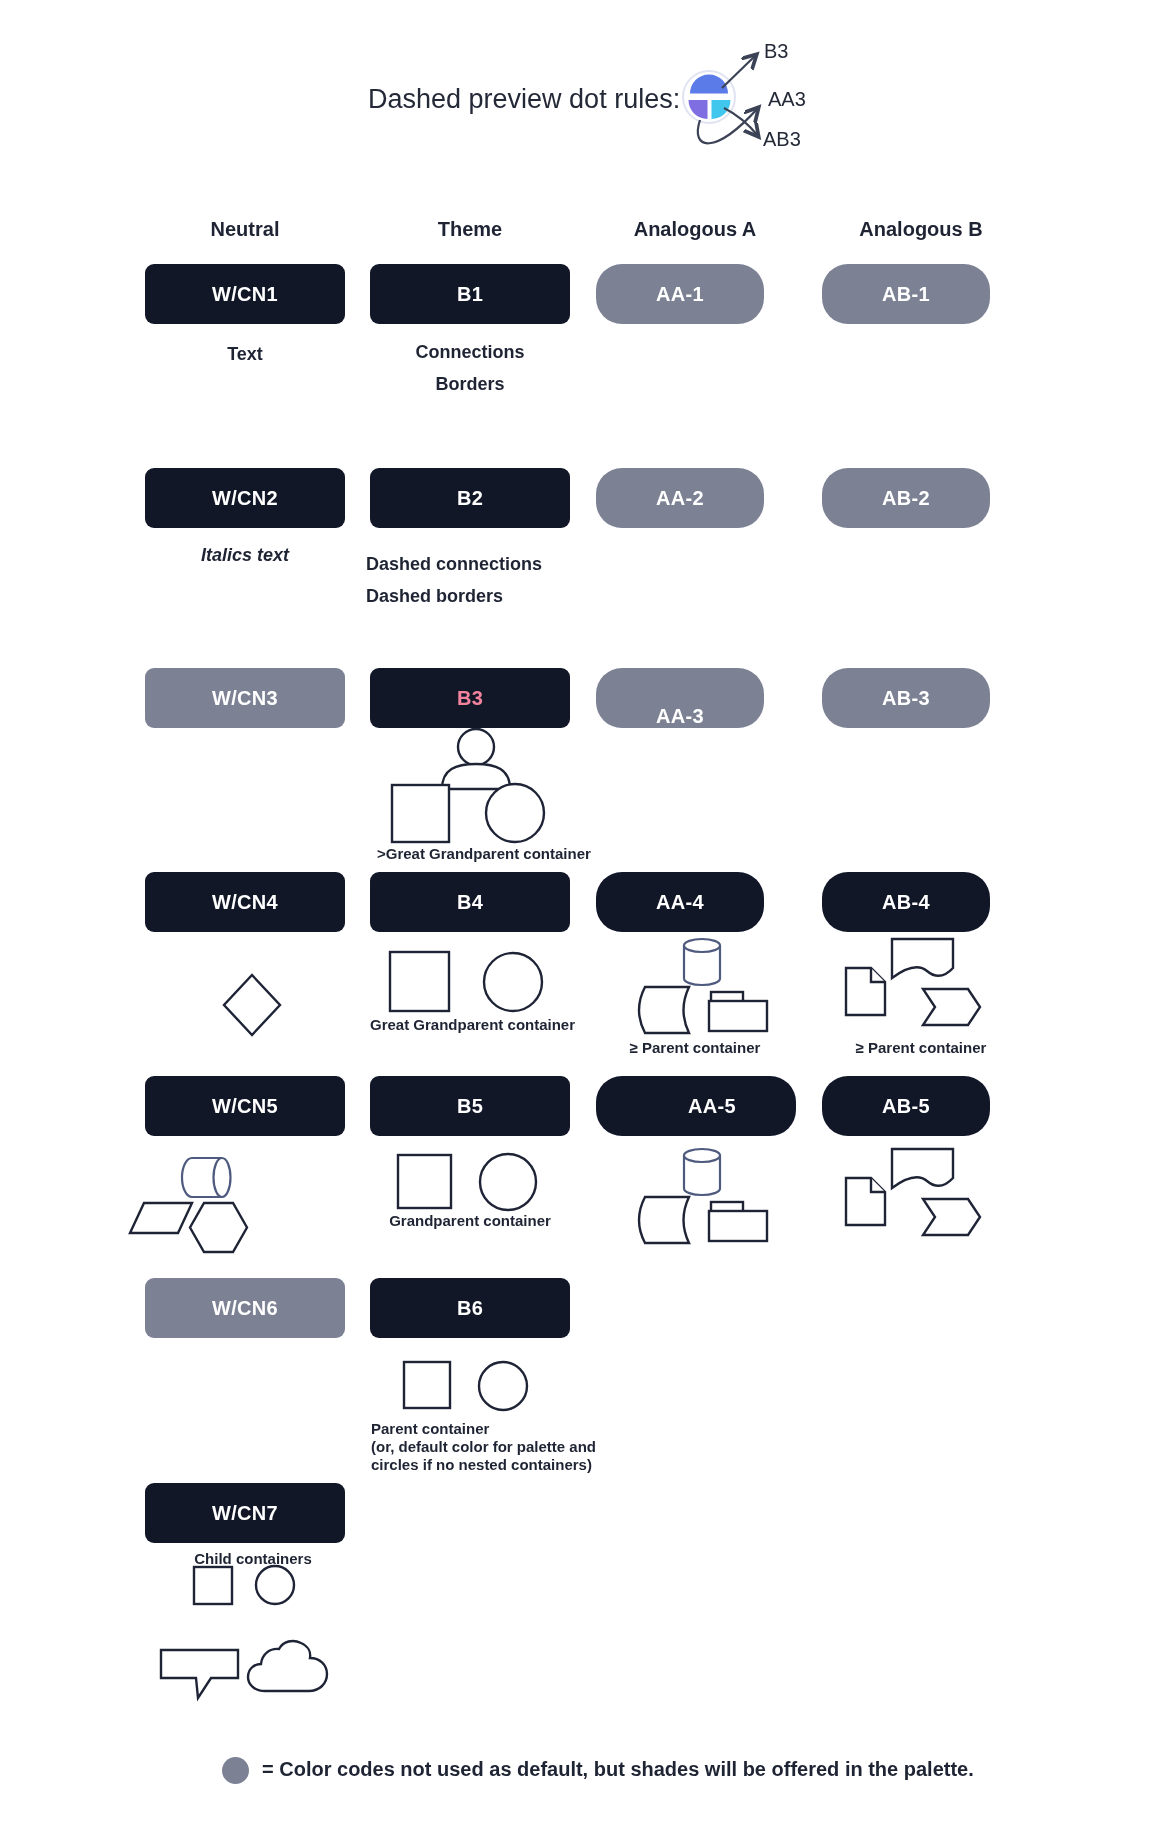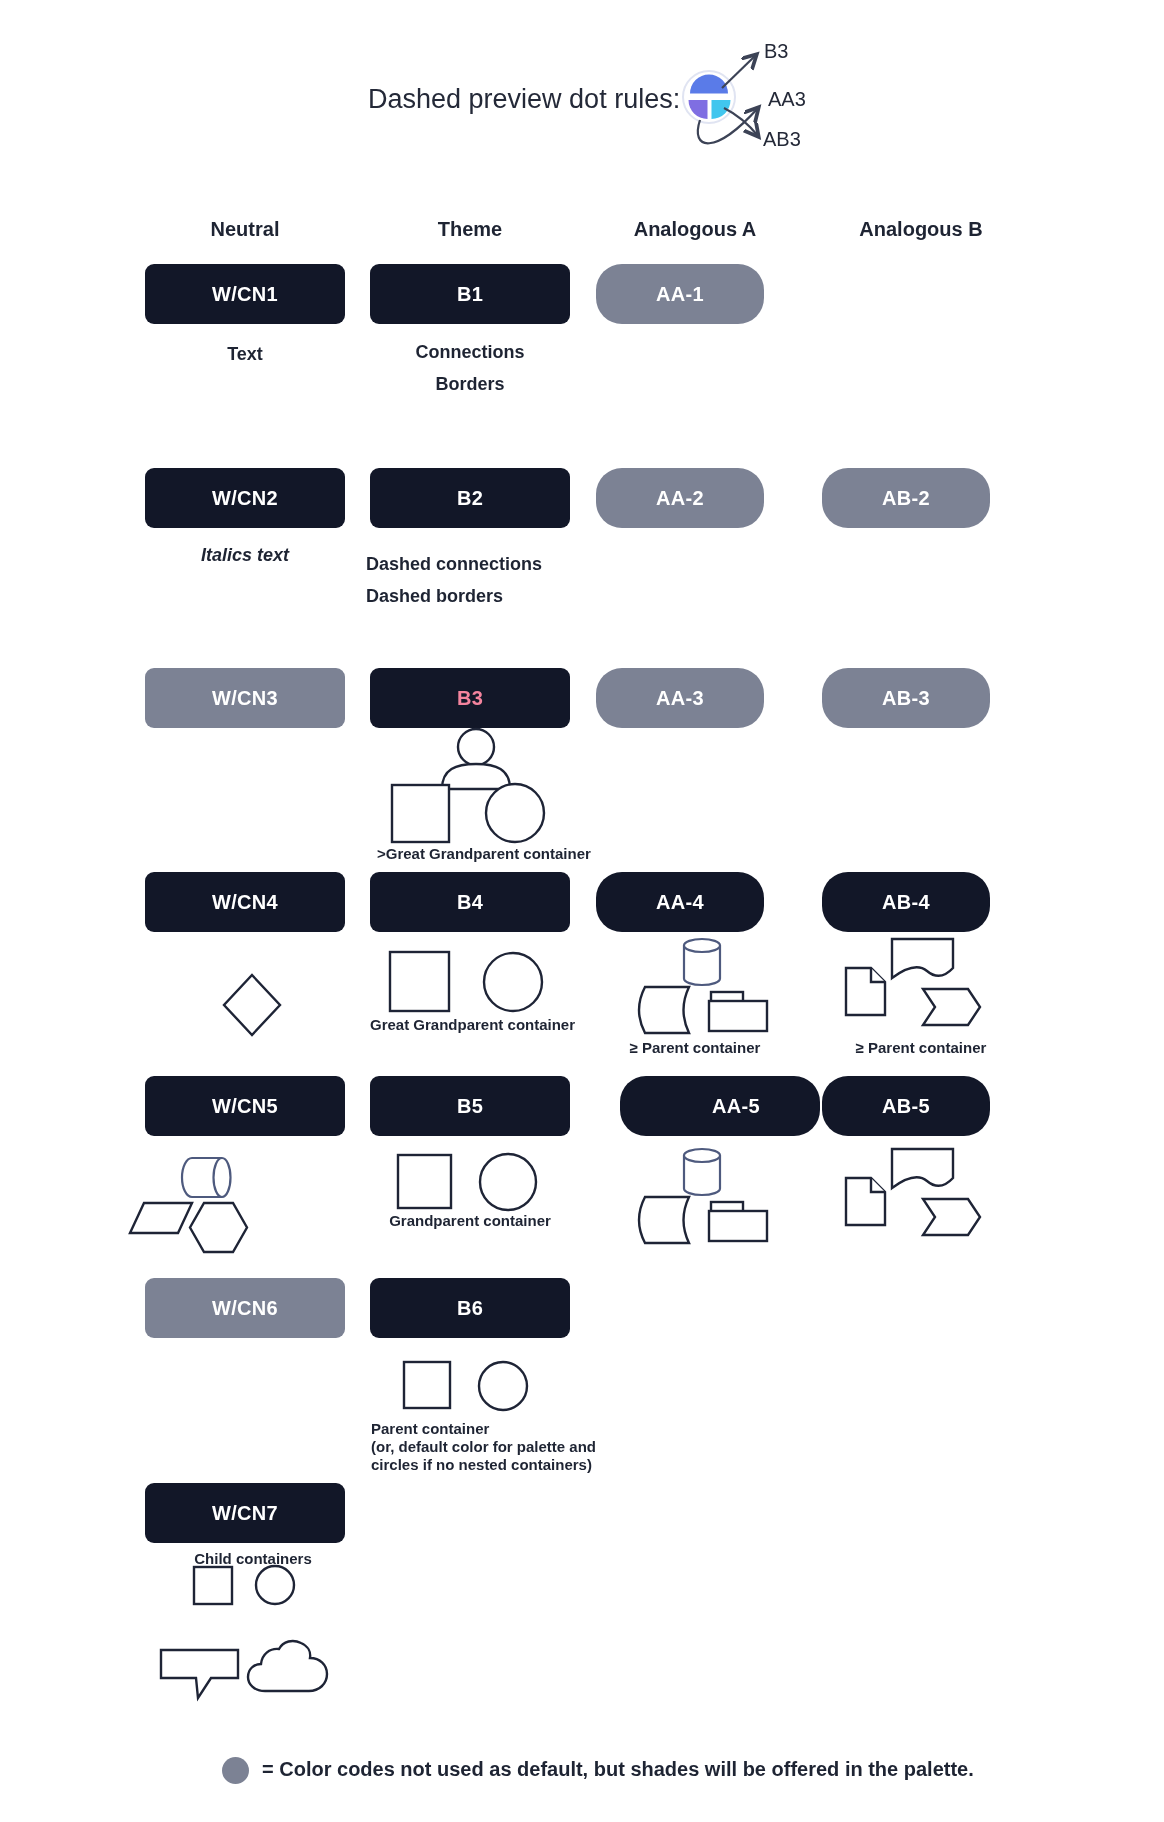--- a/index.html
+++ b/index.html
@@ -66,20 +66,23 @@
 
   <div class="abs swatch dark" style="left:145px;top:264px;">
       <span>W/CN1</span>
     </div>
   <div class="abs swatch dark" style="left:370px;top:264px;">
       <span>B1</span>
     </div>
   <div class="abs swatch gray narrow" style="left:596px;top:264px;">
       <span>AA-1</span>
     </div>
+  <div class="abs swatch gray narrow" style="left:822px;top:264px;">
+      <span>AB-1</span>
+    </div>
   <div class="abs cap-lg" style="left:145px;top:344px;">Text</div>
   <div class="abs cap-lg" style="left:370px;top:342px;">Connections</div>
   <div class="abs cap-lg" style="left:370px;top:374px;">Borders</div>
 
   <div class="abs swatch dark" style="left:145px;top:468px;">
       <span>W/CN2</span>
     </div>
   <div class="abs swatch dark" style="left:370px;top:468px;">
       <span>B2</span>
     </div>
@@ -92,21 +95,21 @@
   <div class="abs cap-lg italic" style="left:145px;top:545px;">Italics text</div>
   <div class="abs cap-lg left" style="left:366px;top:554px;">Dashed connections</div>
   <div class="abs cap-lg left" style="left:366px;top:586px;">Dashed borders</div>
 
   <div class="abs swatch gray" style="left:145px;top:668px;">
       <span>W/CN3</span>
     </div>
   <div class="abs swatch dark" style="left:370px;top:668px;">
       <span class="pink">B3</span>
     </div>
-  <div class="abs swatch gray narrow" style="left:596px;top:668px;">
+  <div class="abs swatch gray narrow" style="left:596px;top:668px;align-items:flex-end;">
       <span>AA-3</span>
     </div>
   <div class="abs swatch gray narrow" style="left:822px;top:668px;">
       <span>AB-3</span>
     </div>
 
   <svg class="abs" style="left:388px;top:725px;" width="162" height="122" viewBox="0 0 162 122">
     <circle class="shape" cx="88" cy="22" r="18"></circle>
     <path class="shape" d="M 54 64 C 54 44 68 39 88 39 C 108 39 122 44 122 64 Z"></path>
     <rect class="shape" x="4" y="60" width="57" height="57"></rect>
@@ -153,21 +156,21 @@
     <path class="shape" d="M 79 52 L 124 52 L 136 70 L 124 88 L 79 88 L 91 70 Z"></path>
   </svg>
   <div class="abs cap-sm center" style="left:822px;top:1039px;width:198px;">≥ Parent container</div>
 
   <div class="abs swatch dark" style="left:145px;top:1076px;">
       <span>W/CN5</span>
     </div>
   <div class="abs swatch dark" style="left:370px;top:1076px;">
       <span>B5</span>
     </div>
-  <div class="abs swatch dark narrow" style="left:620px;top:1076px;padding-left:32px;">
+  <div class="abs swatch dark narrow" style="left:596px;top:1076px;padding-left:32px;">
       <span>AA-5</span>
     </div>
   <div class="abs swatch dark narrow" style="left:822px;top:1076px;">
       <span>AB-5</span>
     </div>
 
   <svg class="abs" style="left:126px;top:1154px;" width="130" height="102" viewBox="0 0 130 102">
     <path class="shape slate" d="M96 4 H66 a10 19.5 0 0 0 0 39 H96"></path>
     <ellipse class="shape slate" cx="96" cy="23.5" rx="8.5" ry="19.5"></ellipse>
     <path class="shape" d="M 18 49 L 66 49 L 52 79 L 4 79 Z"></path>

